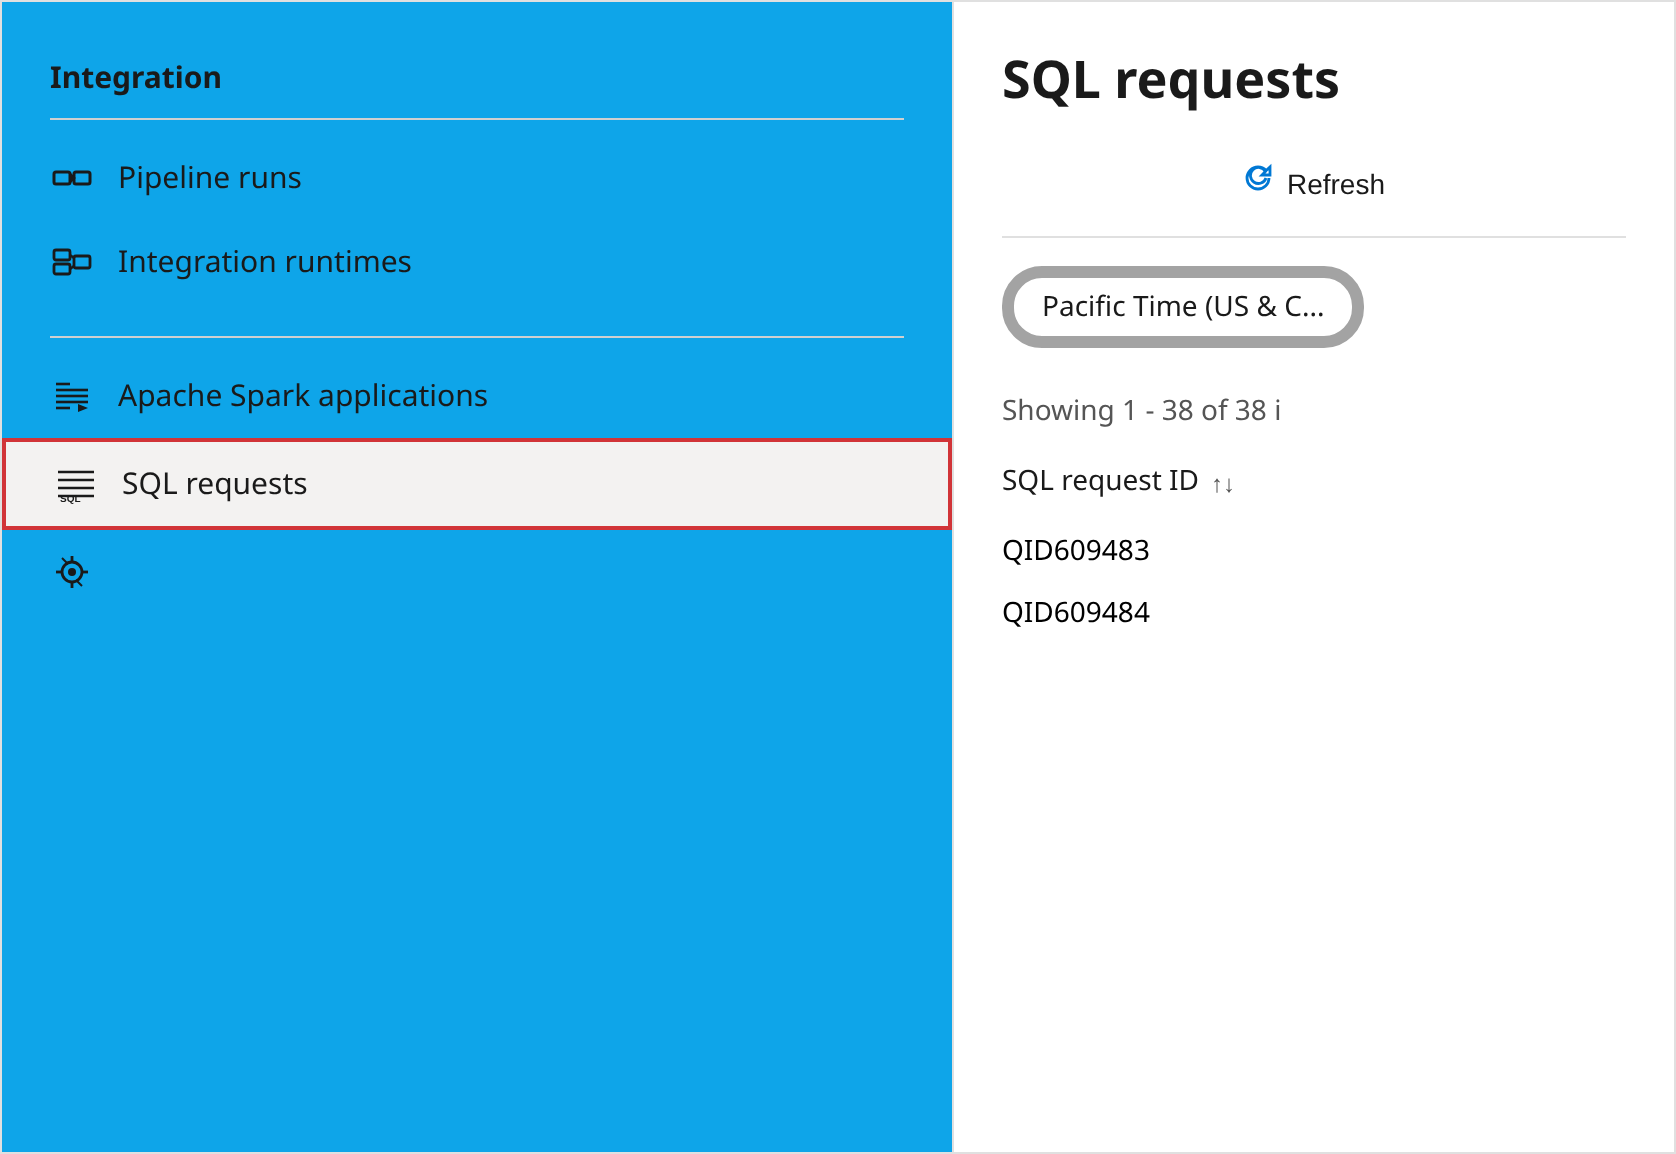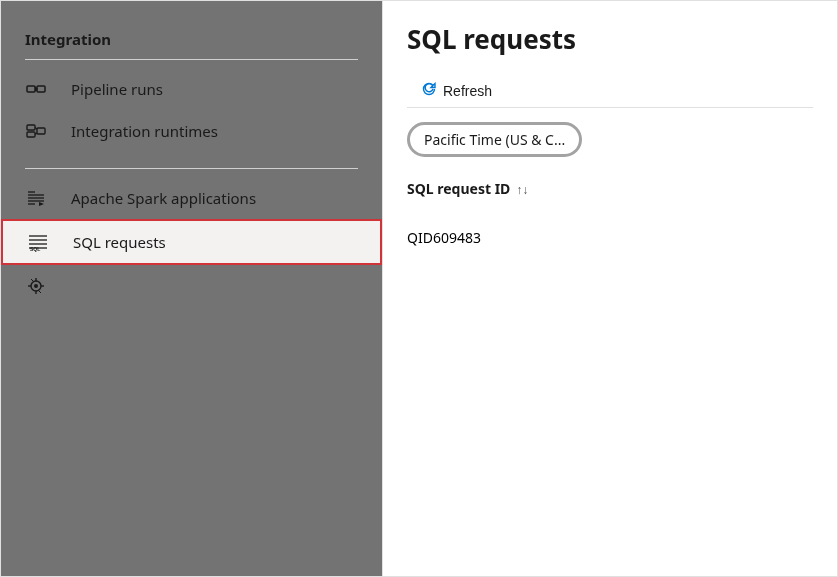--- a/index.html
+++ b/index.html
@@ -9,43 +9,43 @@
       background: #fff;
       width: 838px;
       height: 577px;
       overflow: hidden;
       display: flex;
       border: 1px solid #e0e0e0;
     }
 
     
     .sidebar {
-      width: 382px;
+      width: 476px;
       border-right: 1px solid #e0e0e0;
       padding: 20px 0;
-      background: #737373;
+      background: #0ea5e9;
     }
 
     .sidebar-section-title {
       font-size: 15px;
       font-weight: 700;
       color: #1a1a1a;
       padding: 8px 24px 6px 24px;
     }
 
     .sidebar-divider {
       border: none;
       border-top: 1px solid #d0d0d0;
       margin: 4px 24px 8px 24px;
     }
 
     .sidebar-item {
       display: flex;
       align-items: center;
-      gap: 24px;
+      gap: 12px;
       padding: 10px 24px;
       cursor: pointer;
       color: #1a1a1a;
       border: none;
       background: transparent;
       width: 100%;
       text-align: left;
     }
 
     .sidebar-item.active {
@@ -80,21 +80,23 @@
       font-weight: 700;
       color: #1a1a1a;
       margin-bottom: 18px;
     }
 
     .toolbar {
       display: flex;
       align-items: center;
       gap: 0;
       border-bottom: 1px solid #e0e0e0;
+      padding-bottom: 10px;
       margin-bottom: 14px;
+      flex-direction: column;
     }
 
     .toolbar-btn {
       display: flex;
       align-items: center;
       gap: 6px;
       padding: 6px 14px;
       cursor: pointer;
       background: transparent;
       border: none;
@@ -102,44 +104,44 @@
       color: #1a1a1a;
     }
 
     .toolbar-btn .btn-icon {
       color: #0078d4;
       font-size: 16px;
     }
 
     .timezone-pill {
       display: inline-block;
-      border: 3px solid #a3a3a3;
+      border: 6px solid #a3a3a3;
       border-radius: 20px;
       padding: 5px 14px;
       font-size: 14px;
       color: #1a1a1a;
       background: #fff;
       margin-bottom: 10px;
       cursor: pointer;
     }
 
     .showing-text {
       font-size: 14px;
       color: #555;
       margin-bottom: 16px;
     }
 
     .table-header-row {
       display: flex;
       align-items: flex-end;
       gap: 6px;
       font-size: 14px;
-      font-weight: 700;
-      color: #1a1a1a;
-      margin-bottom: 24px;
+      font-weight: 400;
+      color: #1a1a1a;
+      margin-bottom: 10px;
     }
 
     .sort-icon {
       font-size: 12px;
       color: #555;
     }
 
     .table-row {
       padding: 6px 0;
     }
@@ -252,24 +254,28 @@
       </span>
       <span>Refresh</span>
     </button>
 
   </div>
 
   <div style="margin-bottom: 12px;">
     <span class="timezone-pill">Pacific Time (US &amp; C...</span>
   </div>
 
+  <div class="showing-text">Showing 1 - 38 of 38 i</div>
 
   <div class="table-header-row">
     <span>SQL request ID</span>
     <span class="sort-icon">↑↓</span>
   </div>
 
   <div>
     <div class="table-row">
       <a href="#">QID609483</a>
     </div>
+    <div class="table-row">
+      <a href="#">QID609484</a>
+    </div>
   </div>
 </main>
 
 </body></html>

